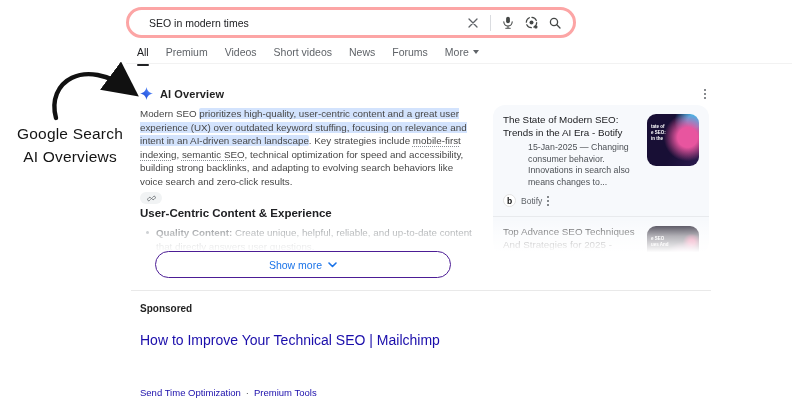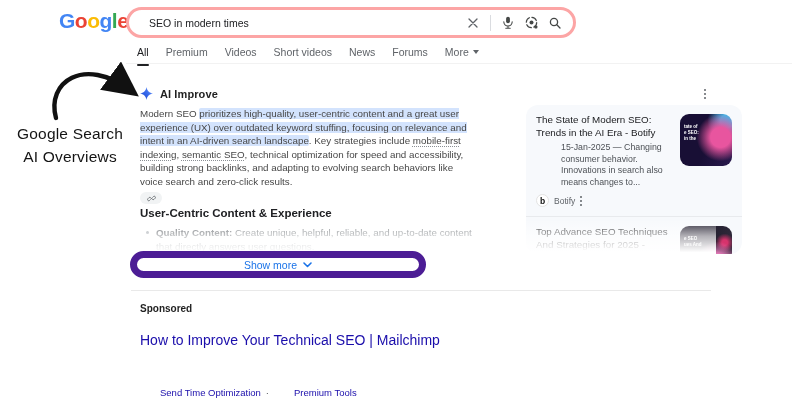--- a/index.html
+++ b/index.html
@@ -48,28 +48,28 @@
 
   .aio-heading{position:absolute;left:140px;top:207px;font-size:11.5px;font-weight:bold;color:#202124;}
   .aio-bullet{position:absolute;left:146px;top:226px;width:328px;display:flex;gap:7px;
     font-size:9.8px;line-height:13.5px;color:#6b7074;}
   .aio-bullet .dot{width:3px;height:3px;border-radius:50%;background:#9aa0a6;margin-top:5px;flex:none;}
   .aio-bullet b{color:#5f6368;}
 
   .fade-overlay{position:absolute;left:130px;top:219px;width:586px;height:38px;z-index:5;pointer-events:none;
     background:linear-gradient(180deg,rgba(255,255,255,0) 0%,rgba(255,255,255,.65) 45%,#fff 88%);}
 
-  .show-more{position:absolute;left:130px;top:251px;width:296px;height:27px;border:7px solid #4c1d95;
+  .show-more{position:absolute;left:155px;top:251px;width:296px;height:27px;border:1px solid #4c1d95;
     border-radius:14px;background:#fff;z-index:6;display:flex;align-items:center;justify-content:center;
     gap:6px;font-size:10.5px;color:var(--link-blue,#1a73e8);cursor:pointer;box-sizing:border-box;}
 
   .section-divider{position:absolute;left:131px;top:290px;width:580px;height:1px;background:#e9e9e9;}
 
   
-  .cards{position:absolute;left:526px;top:105px;width:216px;height:149px;background:#f7f9fc;
+  .cards{position:absolute;left:493px;top:105px;width:216px;height:149px;background:#f7f9fc;
     border-radius:12px;overflow:hidden;box-sizing:border-box;}
   .card{display:flex;gap:8px;padding:9px 10px;cursor:pointer;}
   .card + .card{border-top:1px solid rgba(0,0,0,.06);}
   .card-text{flex:1;min-width:0;}
   .card-title{font-size:9.8px;line-height:12.5px;color:#202124;}
   .card-snippet{font-size:8.8px;line-height:11.5px;color:#4d5156;margin-top:3px;margin-left:25px;}
   .card-source{display:flex;align-items:center;gap:5px;margin-top:6px;}
   .favicon{width:13px;height:13px;border-radius:50%;background:#fff;border:1px solid #e3e3e3;
     display:flex;align-items:center;justify-content:center;font-size:8.5px;font-weight:bold;color:#111;box-sizing:border-box;}
   .source-name{font-size:8.5px;color:#5f6368;}
@@ -89,21 +89,21 @@
   .sponsored-label{position:absolute;left:140px;top:303px;font-size:10px;font-weight:bold;color:#1f1f1f;}
   .advertiser{position:absolute;left:140px;top:318px;display:flex;gap:7px;}
   .adv-logo{width:19px;height:19px;border-radius:50%;flex:none;}
   .adv-name{font-size:10px;color:#202124;line-height:11px;}
   .adv-url-row{display:flex;align-items:center;gap:7px;margin-top:2px;}
   .adv-url{font-size:9px;color:#4d5156;}
   .ad-title{position:absolute;left:140px;top:332px;font-size:14px;color:var(--ad-link,#1a0dab);cursor:pointer;}
   .ad-desc{position:absolute;left:140px;top:361px;width:352px;font-size:9px;line-height:13px;color:#4d5156;}
   .sitelinks{position:absolute;left:140px;top:387px;font-size:9.5px;color:var(--ad-link,#1a0dab);
     display:flex;gap:5px;align-items:center;}
-  .sitelinks a{color:inherit;text-decoration:none;cursor:pointer;margin-left:20px;}
+  .sitelinks a{color:inherit;text-decoration:none;cursor:pointer;}
   .sep{color:#4d5156;}
 
   svg{display:block;}
 </style>
 </head>
 <body>
 
 <div id="page">
 
   <div class="annotation-label">
@@ -112,21 +112,20 @@
   </div>
   <svg class="annotation-arrow" width="112" height="74" viewBox="0 0 112 74">
     <defs>
       <marker id="ah" markerWidth="8" markerHeight="8" refX="5.5" refY="4" orient="auto">
         <polygon points="0,0 8,4 0,8" fill="#111"></polygon>
       </marker>
     </defs>
     <path d="M18,64 C8,28 46,2 92,36" fill="none" stroke="#111" stroke-width="4.4" stroke-linecap="round" marker-end="url(#ah)"></path>
   </svg>
 
-  <div class="logo"><span style="color: rgb(66, 133, 244);">G</span><span style="color: rgb(234, 67, 53);">o</span><span style="color: rgb(251, 188, 5);">o</span><span style="color: rgb(66, 133, 244);">g</span><span style="color: rgb(52, 168, 83);">l</span><span style="color: rgb(234, 67, 53);">e</span></div>
 
   <div class="searchbox">
     <span class="query">SEO in modern times</span>
     <div class="sb-icons">
       <span class="icon-btn">
         <svg width="12" height="12" viewBox="0 0 12 12">
             <path d="M2 2 L10 10 M10 2 L2 10" stroke="#5f6368" stroke-width="1.3" stroke-linecap="round"></path>
           </svg>
       </span>
       <span class="sb-divider"></span>
@@ -182,21 +181,21 @@
     <svg width="13" height="13" viewBox="0 0 24 24">
       <defs>
         <linearGradient id="starg" x1="1" y1="0" x2="0" y2="1">
           <stop offset="0" stop-color="#6a9bfa"></stop>
             <stop offset=".55" stop-color="#3263e9"></stop>
             <stop offset="1" stop-color="#1b41bb"></stop>
         </linearGradient>
       </defs>
       <path d="M12 0 C12.8 6.5 17.5 11.2 24 12 C17.5 12.8 12.8 17.5 12 24 C11.2 17.5 6.5 12.8 0 12 C6.5 11.2 11.2 6.5 12 0 Z" fill="url(#starg)"></path>
     </svg>
-    <span class="aio-label">AI Improve</span>
+    <span class="aio-label">AI Overview</span>
   </div>
   <span class="kebab aio-kebab">
       <i></i>
       <i></i>
       <i></i>
     </span>
 
   <div class="aio-paragraph"><span class="seg-plain">Modern SEO </span><span class="seg-highlight">prioritizes high-quality, user-centric content and a great user experience (UX) over outdated keyword stuffing, focusing on relevance and intent in an AI-driven search landscape</span><span class="seg-plain">. Key strategies include </span><span class="seg-link">mobile-first indexing</span><span class="seg-plain">, </span><span class="seg-link">semantic SEO</span><span class="seg-plain">, technical optimization for speed and accessibility, building strong backlinks, and adapting to evolving search behaviors like voice search and zero-click results.</span></div>
 
   <span class="link-chip">

